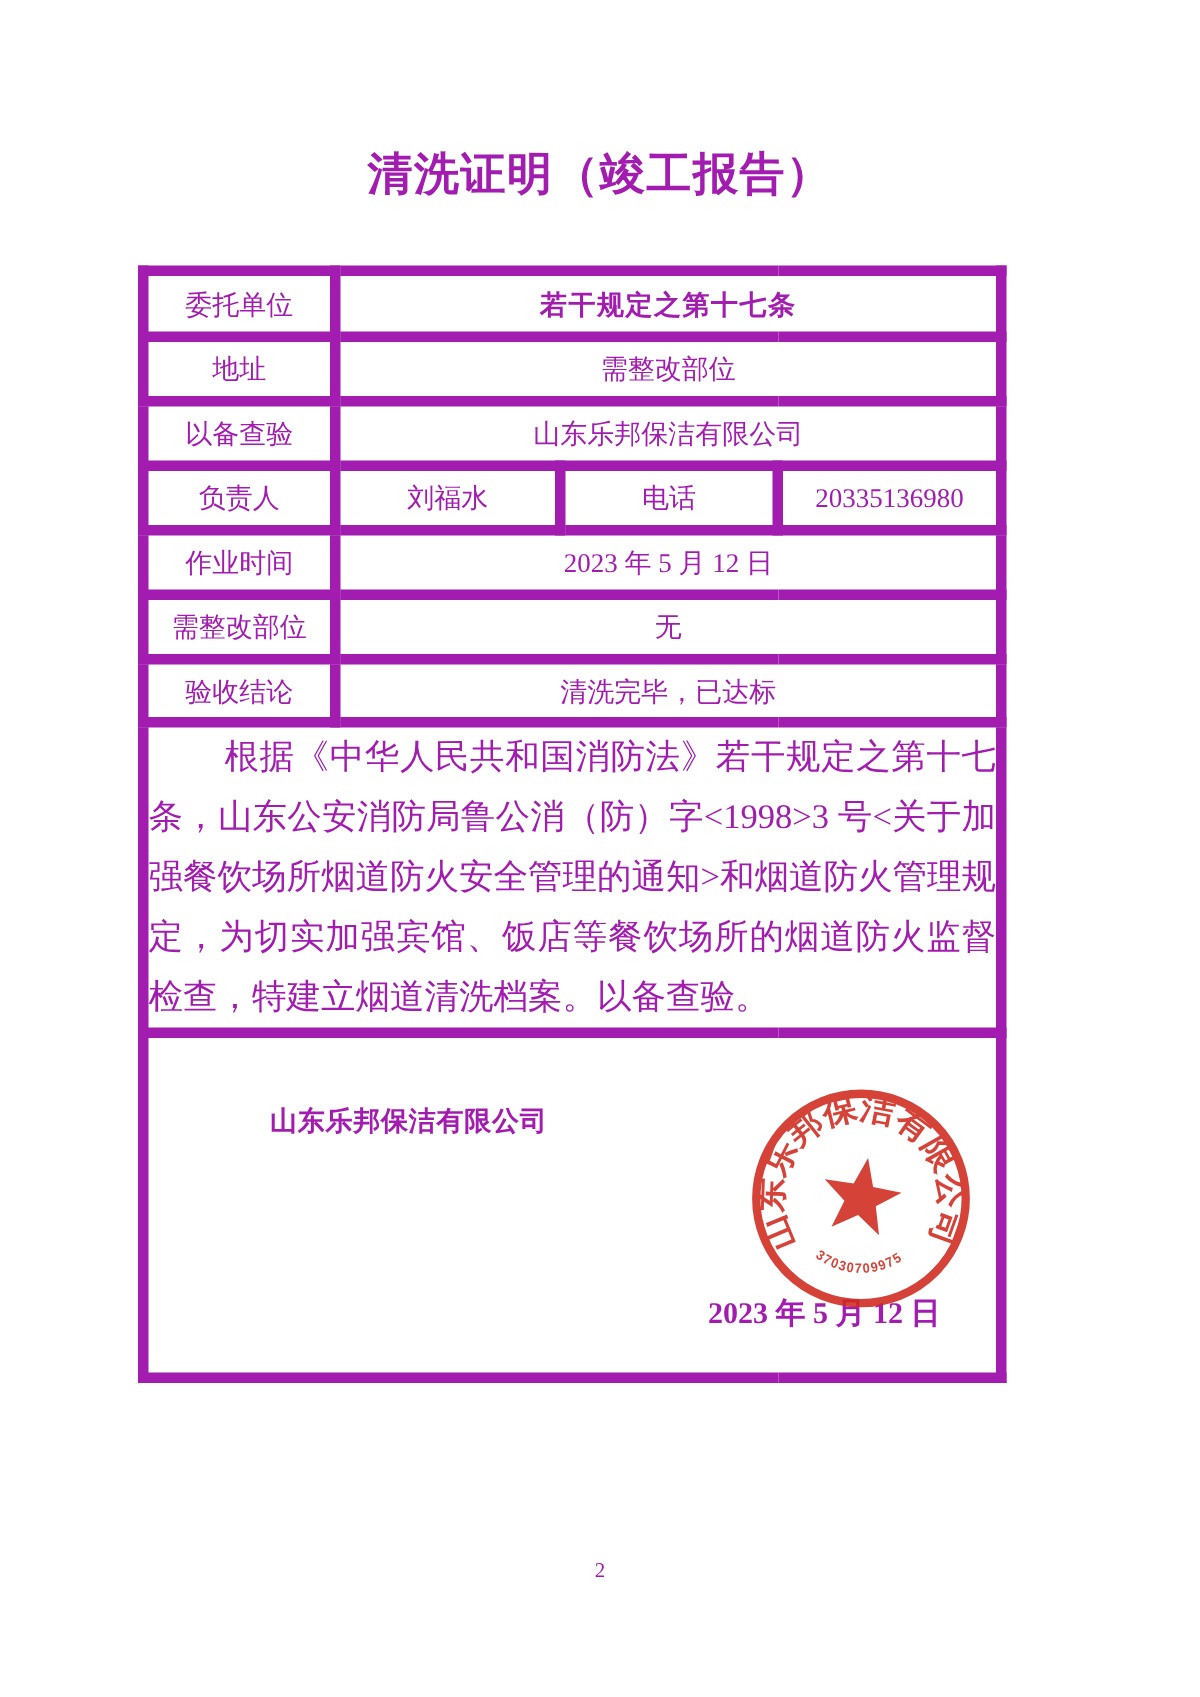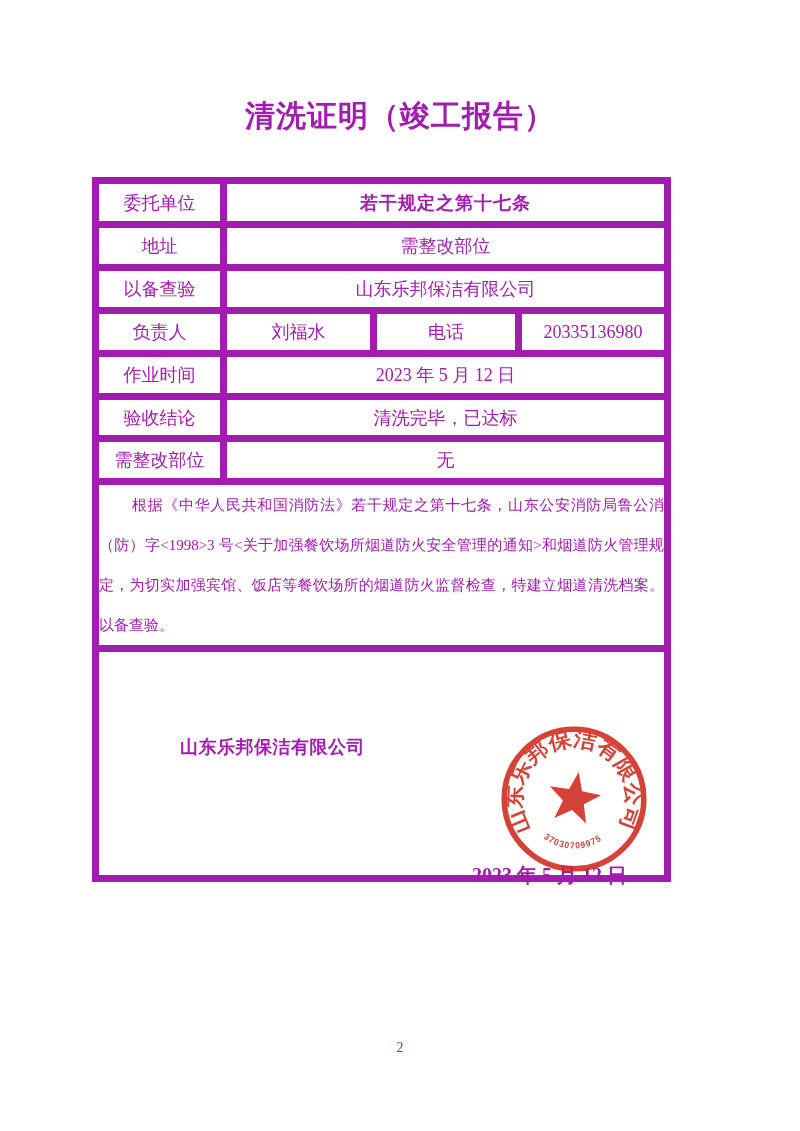--- a/index.html
+++ b/index.html
@@ -36,21 +36,21 @@
   }
   td.lbl{font-size:18px;}
   td.big-name{font-size:29px;font-weight:bold;letter-spacing:1px;}
   td.phone{font-size:19px;}
   td.notice-cell{
     text-align:justify;
     padding:6px 16px 10px 16px;
   }
   .notice-text{
     margin:0;
-    font-size:15px;
+    font-size:23px;
     line-height:40px;
     text-indent:2.2em;
     text-align:justify;
   }
   td.sig-cell{height:223px;}
   .sig-company{
     position:absolute;
     left:180px;top:735px;
     font-size:18px;
     font-weight:bold;
@@ -105,27 +105,27 @@
       <tr style="height:43px">
         <td class="lbl">负责人</td>
         <td>刘福水</td>
         <td>电话</td>
         <td class="phone">20335136980</td>
       </tr>
       <tr style="height:43px">
         <td class="lbl">作业时间</td>
         <td colspan="3">2023 年 5 月 12 日</td>
       </tr>
+      <tr style="height:43px">
+        <td class="lbl">需整改部位</td>
+        <td colspan="3">无</td>
+      </tr>
       <tr style="height:42px">
         <td class="lbl">验收结论</td>
         <td colspan="3">清洗完毕，已达标</td>
-      </tr>
-      <tr style="height:43px">
-        <td class="lbl">需整改部位</td>
-        <td colspan="3">无</td>
       </tr>
       <tr style="height:164px">
         <td class="notice-cell" colspan="4">
           <p class="notice-text">根据《中华人民共和国消防法》若干规定之第十七条，山东公安消防局鲁公消（防）字&lt;1998&gt;3 号&lt;关于加强餐饮场所烟道防火安全管理的通知&gt;和烟道防火管理规定，为切实加强宾馆、饭店等餐饮场所的烟道防火监督检查，特建立烟道清洗档案。以备查验。</p>
         </td>
       </tr>
       <tr style="height:223px">
         <td class="sig-cell" colspan="4"></td>
       </tr>
     </tbody>

